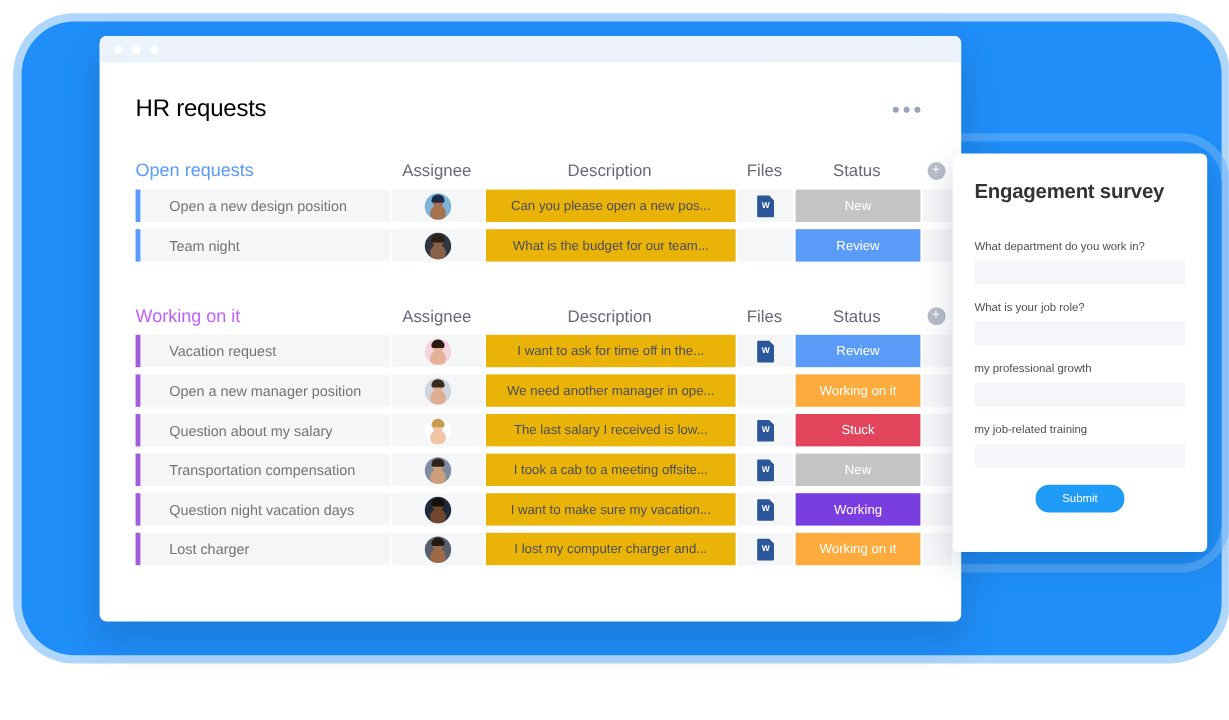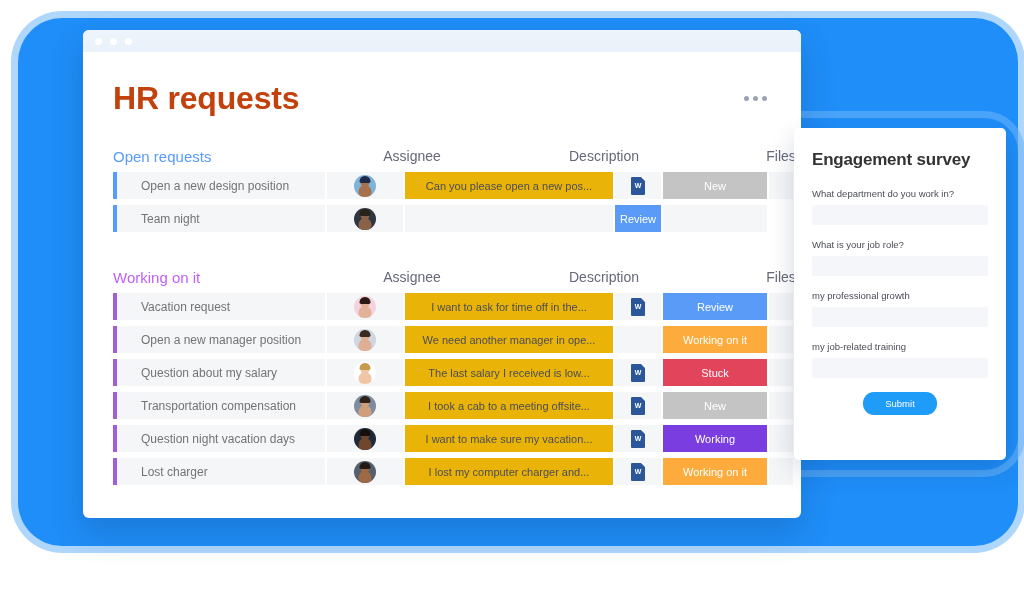--- a/index.html
+++ b/index.html
@@ -79,23 +79,23 @@
 
   
   #page-header {
     display: flex;
     align-items: center;
     justify-content: space-between;
     padding-top: 28px;
     padding-bottom: 6px;
   }
   #page-title {
-    font-size: 32px;
-    font-weight: bold;
-    color: #c2410c;
+    font-size: 20px;
+    font-weight: normal;
+    color: #000000;
     letter-spacing: -0.2px;
   }
   #more-menu {
     display: flex;
     gap: 4px;
     padding: 8px 4px;
     cursor: pointer;
   }
   #more-menu span {
     width: 5px;
@@ -107,21 +107,20 @@
   
   .group { margin-top: 22px; }
   .group + .group { margin-top: 34px; }
 
   .group-header {
     display: grid;
     grid-template-columns: 212px 78px 210px 48px 106px 26px;
     align-items: center;
     height: 22px;
     margin-bottom: 5px;
-    gap: 48px;
   }
   .group-name {
     font-size: 15px;
     font-weight: 500;
     white-space: nowrap;
   }
   .group-name.blue { color: #579bfc; }
   .group-name.purple { color: #c05fff; }
 
   .col-head {
@@ -271,21 +270,21 @@
     height: 332px;
     background: #ffffff;
     border-radius: 5px;
     box-shadow: 0 10px 26px rgba(8,35,80,0.18);
     padding: 22px 18px 0 18px;
   }
   #survey-title {
     font-size: 17px;
     font-weight: bold;
     color: #333333;
-    margin-bottom: 18px;
+    margin-bottom: 30px;
     letter-spacing: -0.2px;
   }
   .survey-q {
     font-size: 9.5px;
     color: #4b4d57;
     margin-bottom: 6px;
   }
   .survey-input {
     height: 20px;
     background: #f4f6f9;
@@ -366,20 +365,21 @@
             </div>
             <div class="row blue">
               <div class="cell-title">Team night</div>
               <div class="cell-assignee">
                 <div class="avatar" style="background: rgb(47, 54, 64);">
                   <div class="face" style="background: rgb(138, 98, 72);"></div>
                   <div class="head" style="background: rgb(138, 98, 72);"></div>
                   <div class="hair" style="background: rgb(42, 33, 24);"></div>
                 </div>
               </div>
+              <div class="cell-desc">What is the budget for our team...</div>
               <div class="cell-files"></div>
               <div class="cell-status" style="background: rgb(91, 155, 248);">Review</div>
               <div class="cell-pad"></div>
             </div>
           </div>
           <div class="group">
             <div class="group-header">
               <div class="group-name purple">Working on it</div>
               <div class="col-head">Assignee</div>
               <div class="col-head">Description</div>

